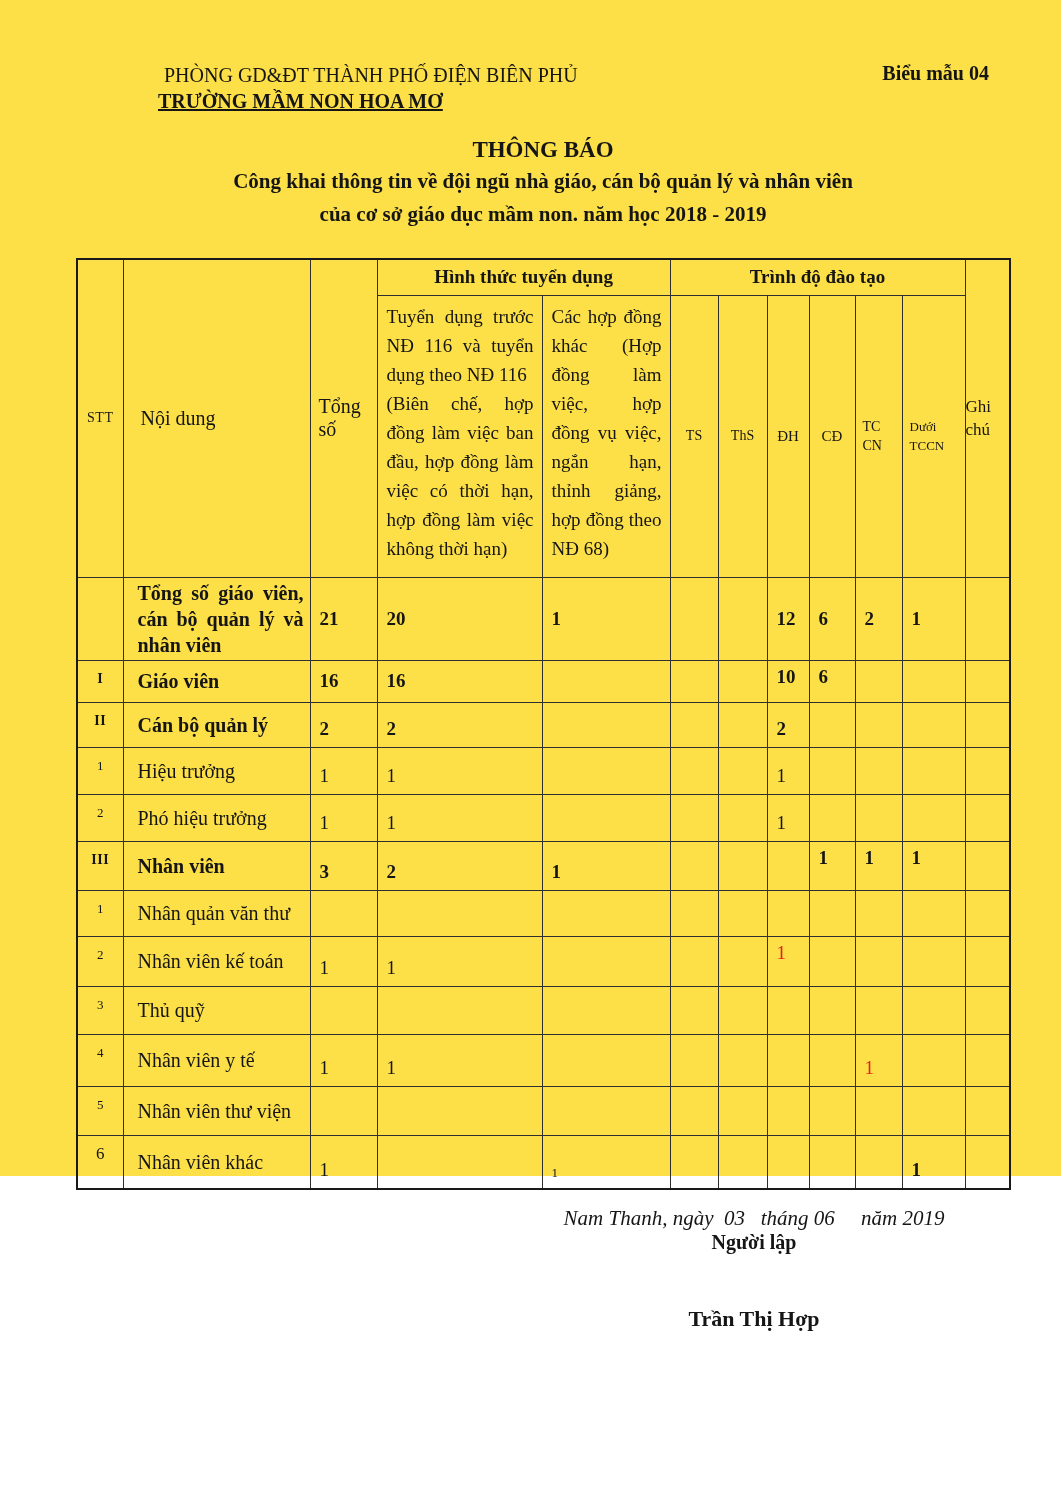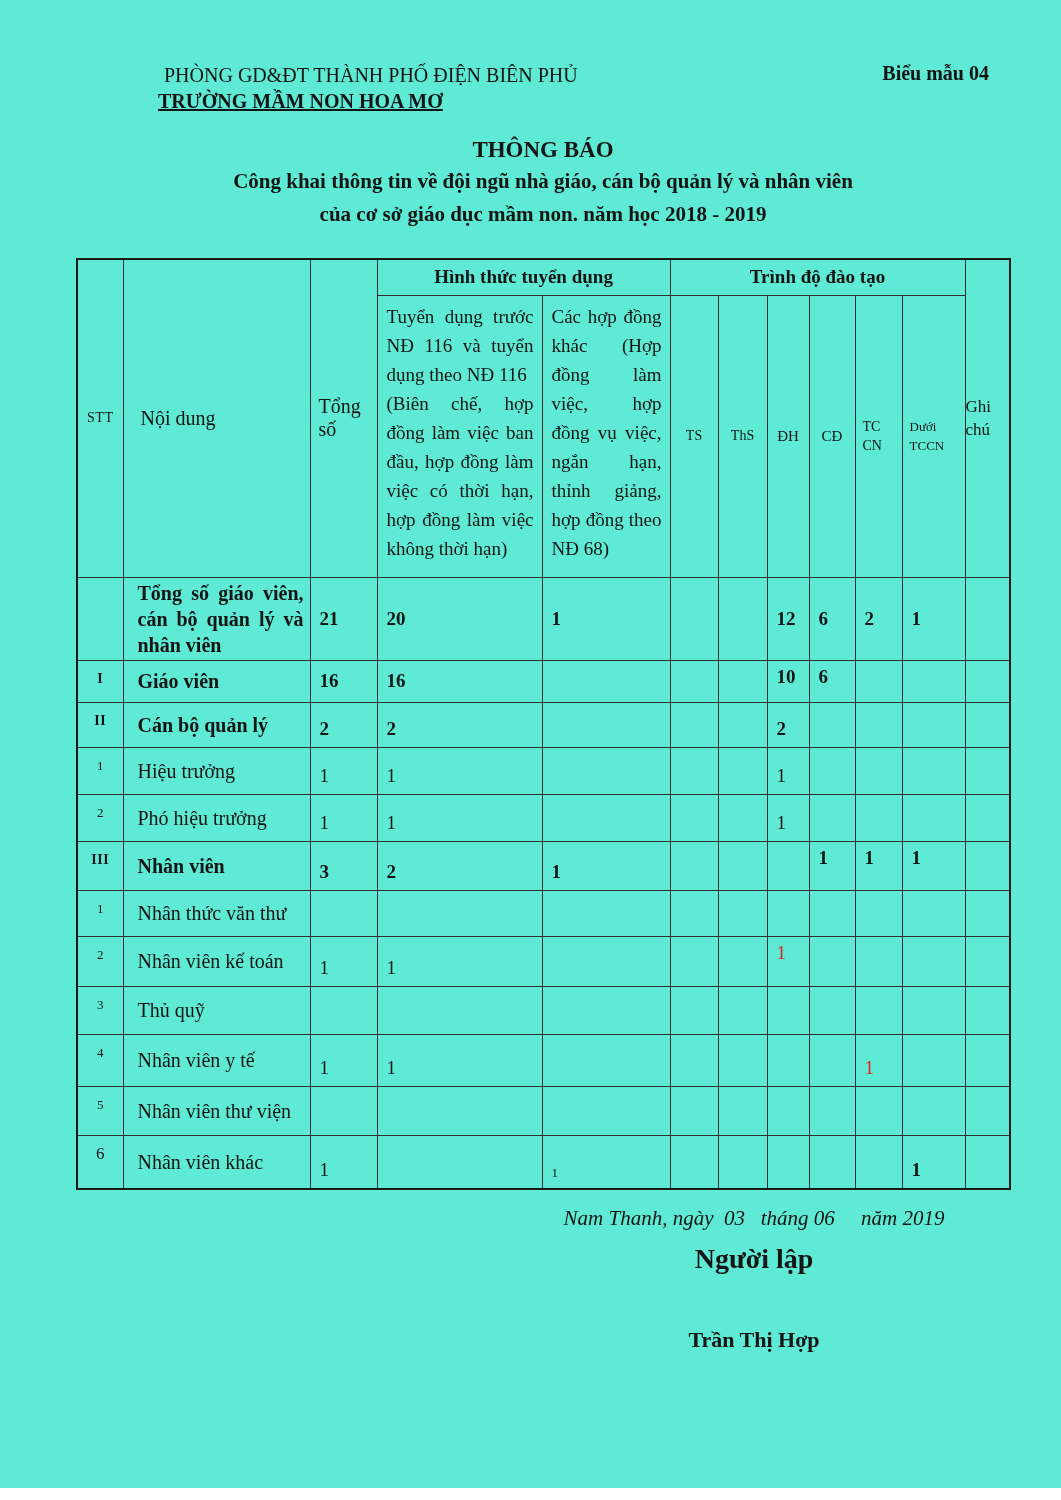--- a/index.html
+++ b/index.html
@@ -2,21 +2,21 @@
 <html><head>
 <meta charset="utf-8">
 <style>
   html,body{margin:0;padding:0;background:#ffffff;}
   body{
     width:1061px;height:1500px;
     font-family:"Liberation Serif","DejaVu Serif",serif;
     color:#151515;
     overflow:hidden;
   }
-  .page{position:relative;width:1061px;height:1488px;background:#5eead4;}
+  .page{position:relative;width:1061px;height:1176px;background:#fde047;}
 
   
   .doc-header{
     display:flex;justify-content:space-between;align-items:flex-start;
     padding:62px 72px 0 158px;
   }
   .office-line{font-size:20px;line-height:26px;white-space:nowrap;padding-left:6px;}
   .school-line{font-size:20px;line-height:27px;font-weight:bold;text-decoration:underline;white-space:nowrap;}
   .form-label{font-size:20px;font-weight:bold;white-space:nowrap;}
 
@@ -59,21 +59,21 @@
   .b{font-weight:bold;}
   td.va-t{vertical-align:top;padding-top:5px;}
   td.va-m{vertical-align:middle;}
   td.va-b{vertical-align:bottom;padding-bottom:7px;}
 
   
   .sign-block{
     width:470px;margin:16px 72px 0 auto;text-align:center;
   }
   .place-date{font-style:italic;font-size:21px;white-space:pre;}
-  .role{font-weight:bold;font-size:28px;margin-top:12px;}
+  .role{font-weight:bold;font-size:20px;margin-top:0;}
   .name{font-weight:bold;font-size:22px;margin-top:52px;}
 </style>
 </head>
 <body>
 
 <div class="page">
 
   <div class="doc-header">
     <div>
       <div class="office-line">PHÒNG GD&amp;ĐT THÀNH PHỐ ĐIỆN BIÊN PHỦ</div>
@@ -206,21 +206,21 @@
           <td class="num va-m"></td>
           <td class="num va-m"></td>
           <td class="num va-m"></td>
           <td class="num va-t b">1</td>
           <td class="num va-t b">1</td>
           <td class="num va-t b">1</td>
           <td class="num va-m"></td>
         </tr>
         <tr style="height: 46px;">
           <td class="stt">1</td>
-          <td class="label">Nhân thức văn thư</td>
+          <td class="label">Nhân quản văn thư</td>
           <td class="num va-m"></td>
           <td class="num va-m"></td>
           <td class="num va-m"></td>
           <td class="num va-m"></td>
           <td class="num va-m"></td>
           <td class="num va-m"></td>
           <td class="num va-m"></td>
           <td class="num va-m"></td>
           <td class="num va-m"></td>
           <td class="num va-m"></td>

